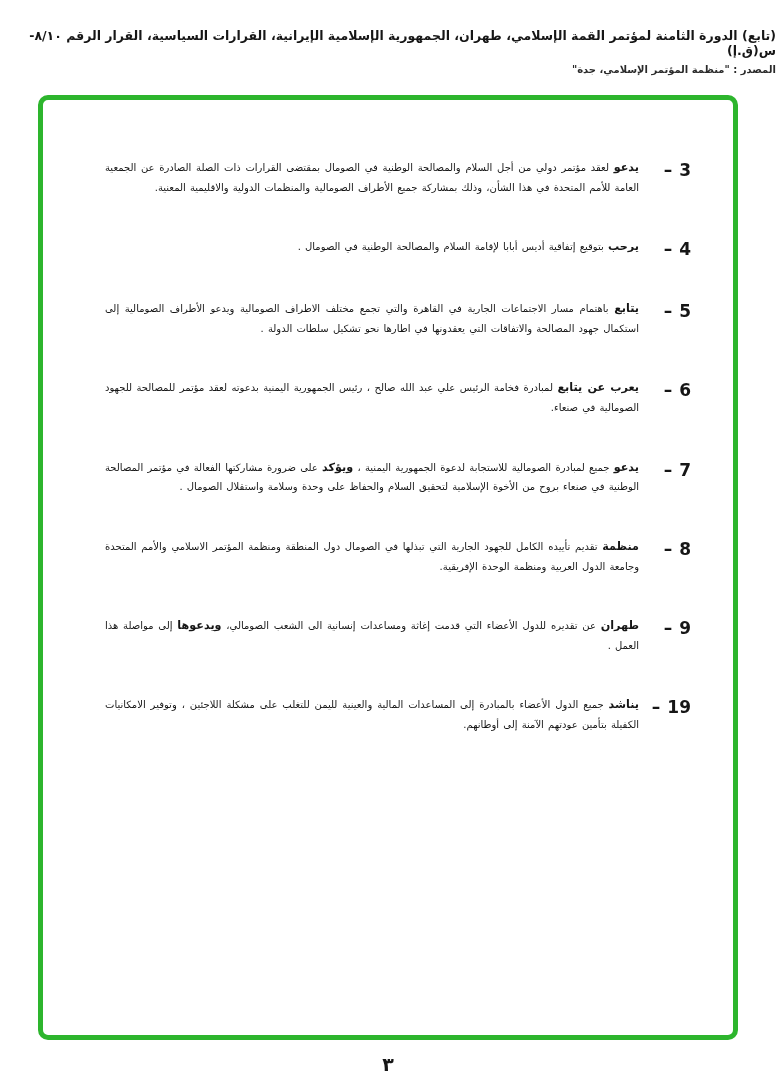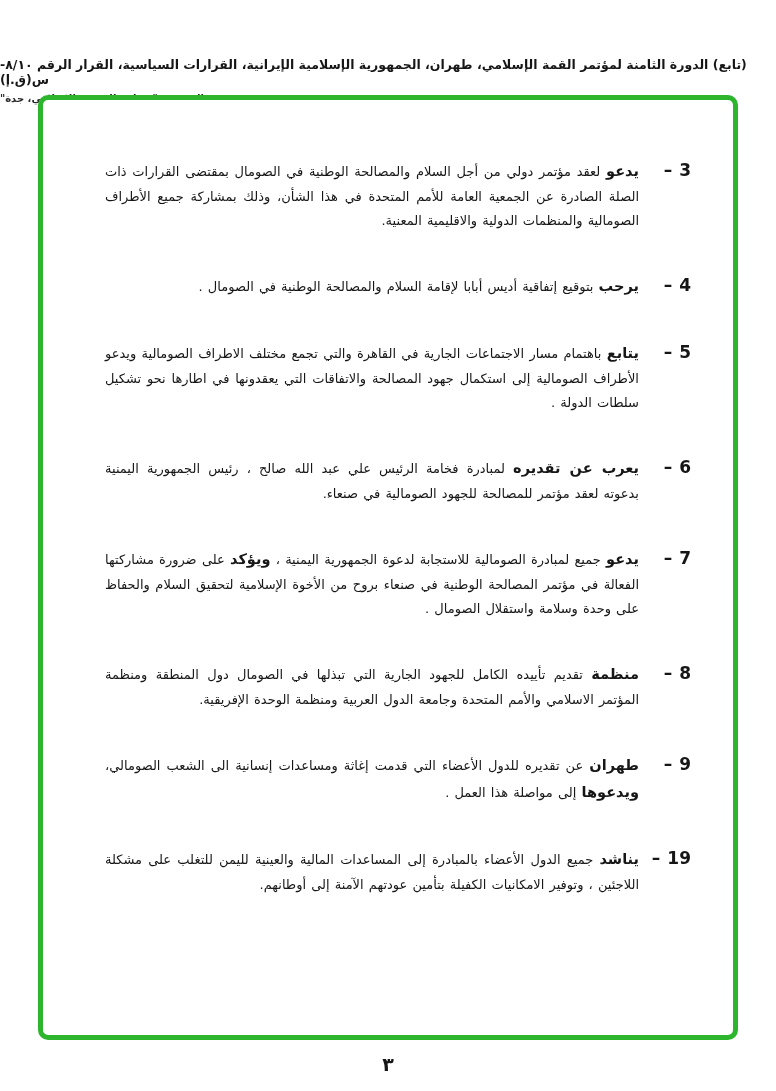--- a/index.html
+++ b/index.html
@@ -14,24 +14,23 @@
     overflow: hidden;
     font-family: "DejaVu Sans", sans-serif;
     color: #161616;
   }
 
   
   .doc-header {
     position: absolute;
     top: 28px;
     left: 0;
-    right: 16px;
-    text-align: left;
+    right: 0;
+    text-align: right;
     direction: rtl;
-    margin-top: 29px;
   }
   .doc-header .line1 {
     font-size: 12.5px;
     font-weight: bold;
     letter-spacing: 0.2px;
   }
   .doc-header .line2 {
     margin-top: 6px;
     font-size: 10px;
     font-weight: bold;
@@ -68,21 +67,21 @@
     flex: 0 0 52px;
     font-size: 17px;
     font-weight: bold;
     gap: 7px;
     padding-top: 2px;
   }
   .item-text {
     flex: 1 1 auto;
     direction: rtl;
     text-align: justify;
-    font-size: 13px;
+    font-size: 10px;
     line-height: 1.85;
     word-spacing: 1px;
   }
   .seg { font-weight: normal; }
   .seg-bold {
     font-weight: bold;
     font-size: 1.12em;
     letter-spacing: 0.3px;
   }
 
@@ -129,21 +128,21 @@
       <span>–</span>
     </div>
     <div class="item-text"><span class="seg-bold">يتابع</span><span class="seg"> باهتمام مسار الاجتماعات الجارية في القاهرة والتي تجمع مختلف الاطراف الصومالية ويدعو الأطراف الصومالية إلى استكمال جهود المصالحة والاتفاقات التي يعقدونها في اطارها نحو تشكيل سلطات الدولة .</span></div>
   </div>
 
   <div class="item">
     <div class="num-col">
       <span>6</span>
       <span>–</span>
     </div>
-    <div class="item-text"><span class="seg-bold">يعرب عن تقديره</span><span class="seg"> لمبادرة فخامة الرئيس علي عبد الله صالح ، رئيس الجمهورية اليمنية بدعوته لعقد مؤتمر للمصالحة للجهود الصومالية في صنعاء.</span></div>
+    <div class="item-text"><span class="seg-bold">يعرب عن يتابع</span><span class="seg"> لمبادرة فخامة الرئيس علي عبد الله صالح ، رئيس الجمهورية اليمنية بدعوته لعقد مؤتمر للمصالحة للجهود الصومالية في صنعاء.</span></div>
   </div>
 
   <div class="item">
     <div class="num-col">
       <span>7</span>
       <span>–</span>
     </div>
     <div class="item-text"><span class="seg-bold">يدعو</span><span class="seg"> جميع لمبادرة الصومالية للاستجابة لدعوة الجمهورية اليمنية ، </span><span class="seg-bold">ويؤكد</span><span class="seg"> على ضرورة مشاركتها الفعالة في مؤتمر المصالحة الوطنية في صنعاء بروح من الأخوة الإسلامية لتحقيق السلام والحفاظ على وحدة وسلامة واستقلال الصومال .</span></div>
   </div>
 

